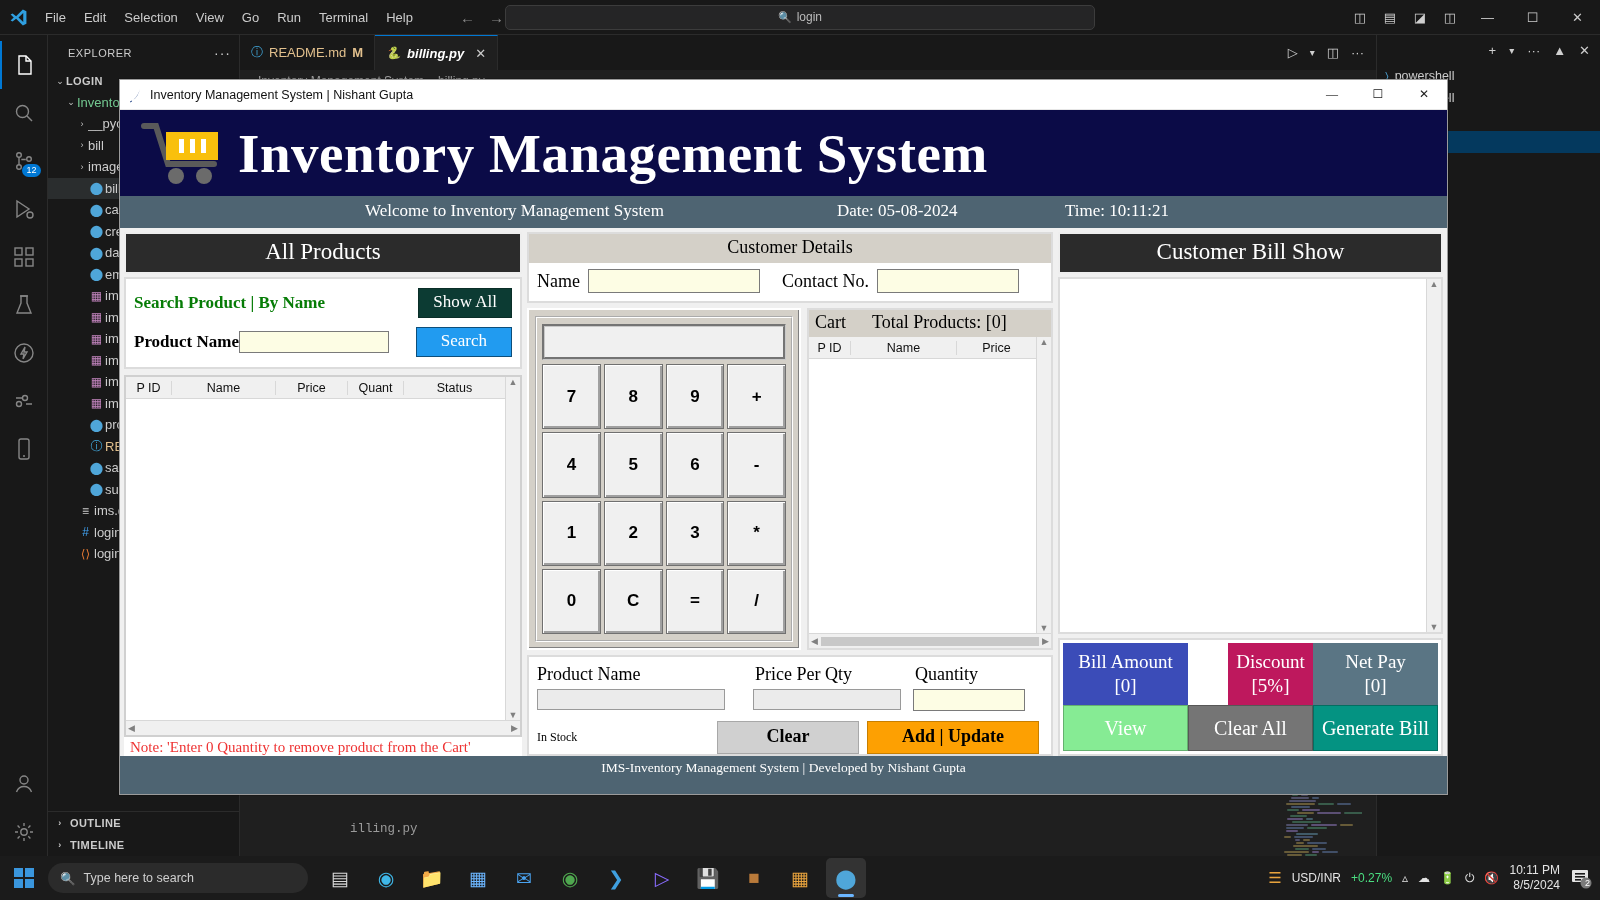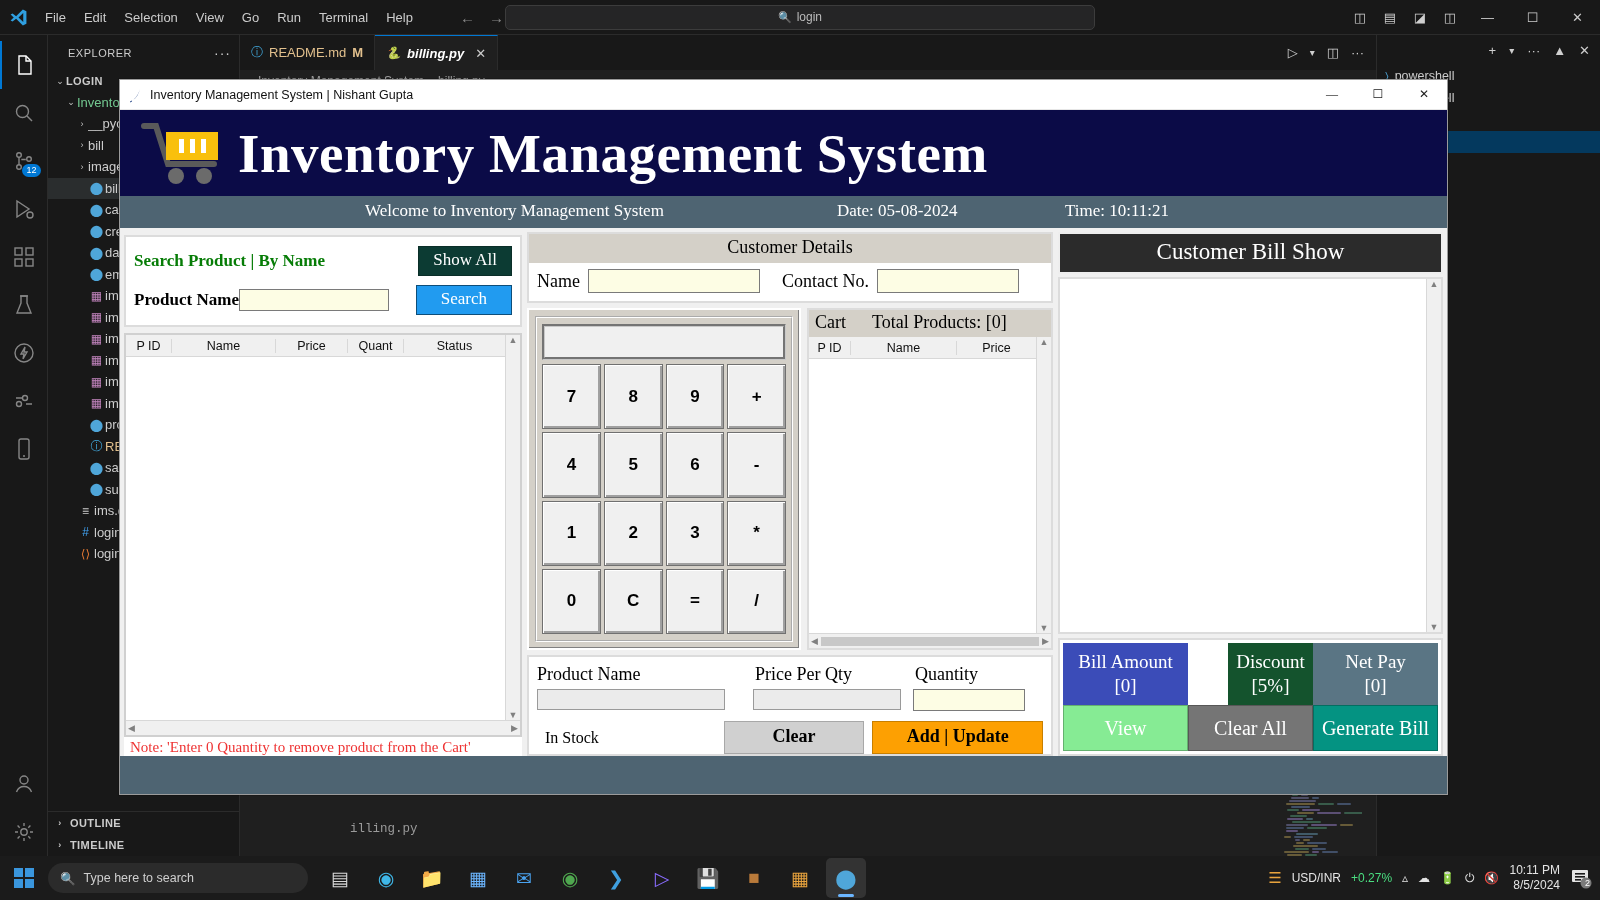--- a/index.html
+++ b/index.html
@@ -216,21 +216,21 @@
 
   .cart-outer { flex: 1; border: 2px solid #dcdcdc; background: #ffffff; display: flex; flex-direction: column; }
   .cart-title { background: #d4d0c8; display: flex; font-size: 18px; padding: 2px 6px 4px; }
   .cart-title .tp { margin-left: 26px; }
 
   .prod-box { border: 2px solid #dcdcdc; background: #ffffff; margin-top: 5px; padding: 7px 8px 0; }
   .pb-labels { display: flex; font-size: 18px; }
   .pb-inputs { display: flex; margin-top: 4px; gap: 0; }
   .inp-grey { background: #ebebeb; border: 1px solid #9a9a9a; height: 21px; }
   .pb-actions { display: flex; align-items: center; margin-top: 10px; }
-  .instock { font-size: 16px; margin-left: 8px; }
+  .instock { font-size: 12px; }
   .btn-clear { background: #d0d0d0; color: #000; font-weight: bold; font-size: 18px;
                border: 1px solid #a8a8a8; padding: 4px 0 6px; text-align: center; }
   .btn-addupd { background: #fda002; color: #000; font-weight: bold; font-size: 18px;
                 border: 1px solid #c87f00; padding: 4px 0 6px; text-align: center; }
 
   .bill-area { border: 2px solid #dcdcdc; background: #ffffff; margin-top: 3px; flex: 1;
                display: flex; }
   .pay-wrap { margin-top: 4px; border: 2px solid #dcdcdc; background: #ffffff; padding: 3px; }
   .pay-grid { display: grid; grid-template-columns: repeat(3, 1fr); }
   .pay-cell { height: 62px; display: flex; flex-direction: column; align-items: center;
@@ -1098,20 +1098,21 @@
 
   <div class="app-strip">
     <span style="left:245px">Welcome to Inventory Management System</span>
     <span style="left:717px">Date: 05-08-2024</span>
     <span style="left:945px">Time: 10:11:21</span>
   </div>
 
   <div class="app-main">
 
     <div class="col-left">
+      <div class="blk-title">All Products</div>
       <div class="lp-panel">
         <div class="lp-row">
           <span class="lp-lbl-g">Search Product | By Name</span>
           <span class="btn-showall">Show All</span>
         </div>
         <div class="lp-row" style="margin-top:9px">
           <span class="lp-lbl-b">Product Name</span>
           <input class="inp-cream" style="width: 150px;" value="">
           <span class="btn-search">Search</span>
         </div>
@@ -1231,39 +1232,40 @@
           <span>▲</span>
           <span>▼</span>
         </div>
       </div>
       <div class="pay-wrap">
         <div class="pay-grid" id="pay-grid">
             <div class="pay-cell" style="background: rgb(59, 76, 184);">
               <span>Bill Amount</span>
               <span>[0]</span>
             </div>
-            <div class="pay-cell" style="background: #14532d; margin-left: 40px;">
+            <div class="pay-cell" style="background: #be185d; margin-left: 40px;">
               <span>Discount</span>
               <span>[5%]</span>
             </div>
             <div class="pay-cell" style="background: rgb(90, 117, 132);">
               <span>Net Pay</span>
               <span>[0]</span>
             </div>
           </div>
         <div class="pay-grid" id="act-grid">
             <div class="act-cell" style="background: rgb(134, 235, 148);">View</div>
             <div class="act-cell" style="background: rgb(117, 117, 117);">Clear All</div>
             <div class="act-cell" style="background: rgb(4, 147, 130);">Generate Bill</div>
           </div>
       </div>
     </div>
   </div>
 
   <div class="app-footer">
+    <div>IMS-Inventory Management System | Developed by Nishant Gupta</div>
   </div>
 </div>
 
 <div class="taskbar">
   <div class="start">
     <svg viewBox="0 0 20 20">
         <rect x="0" y="0" width="9" height="9" fill="#3a96dd"></rect>
         <rect x="11" y="0" width="9" height="9" fill="#3a96dd"></rect>
         <rect x="0" y="11" width="9" height="9" fill="#3a96dd"></rect>
         <rect x="11" y="11" width="9" height="9" fill="#3a96dd"></rect>

